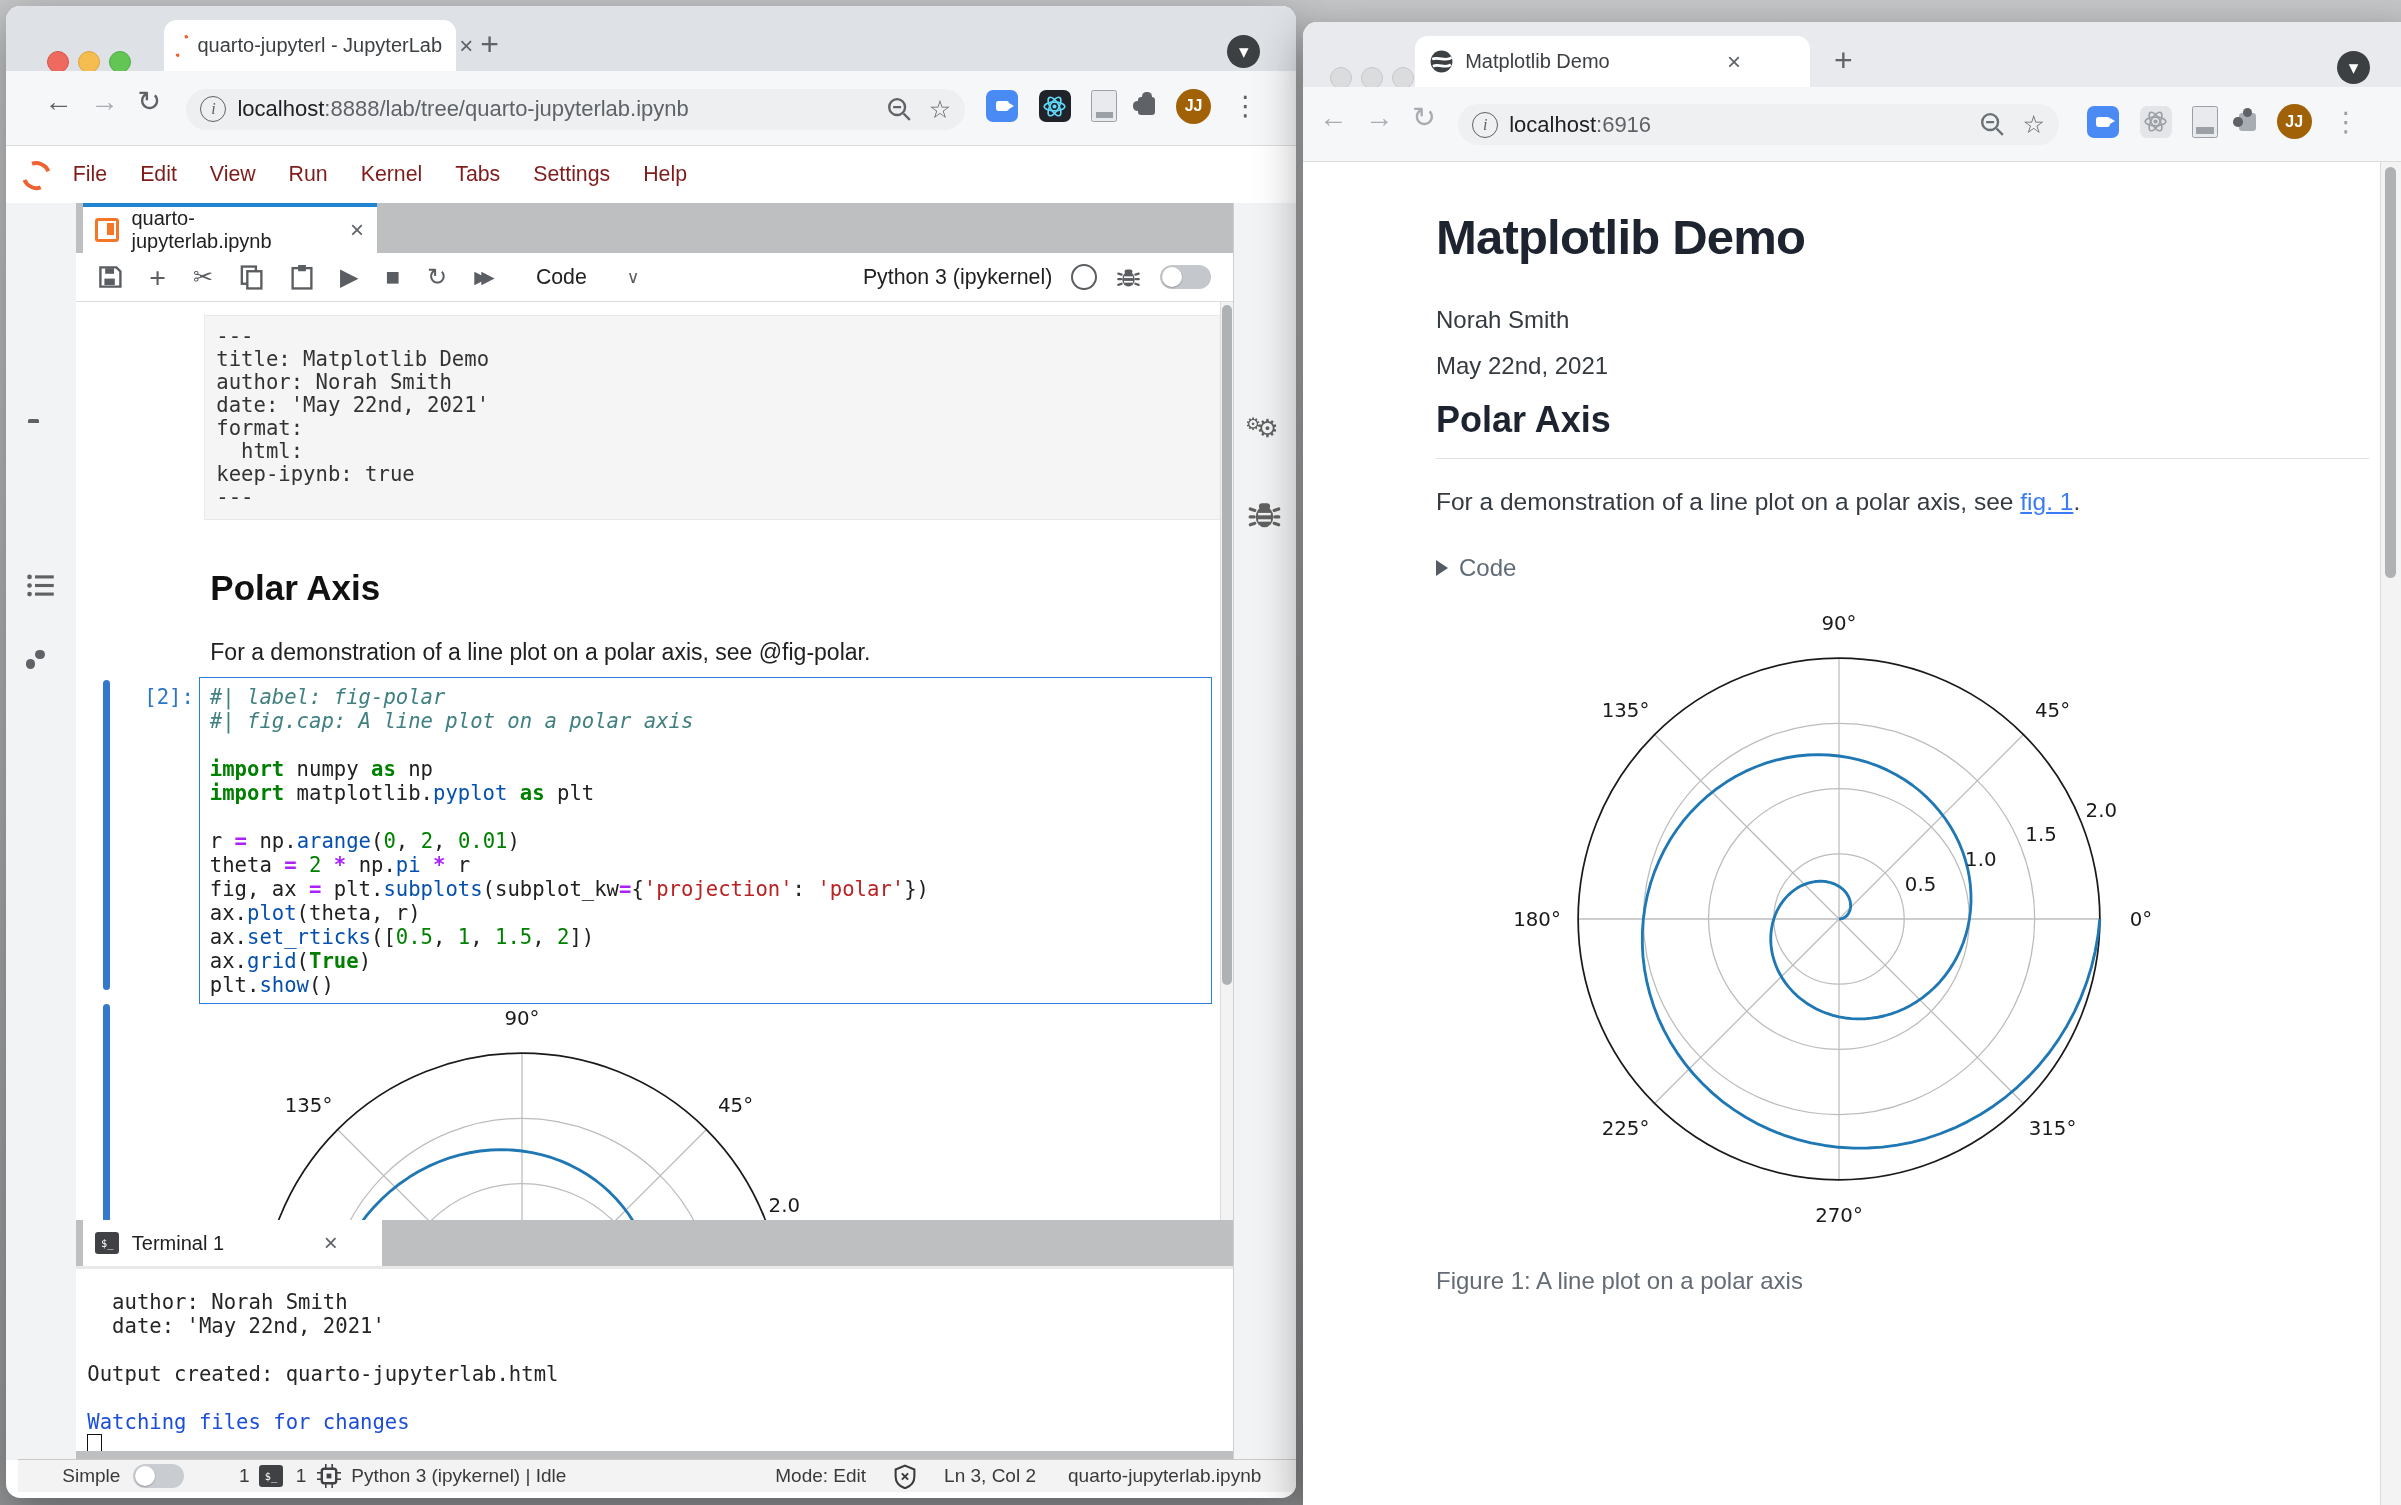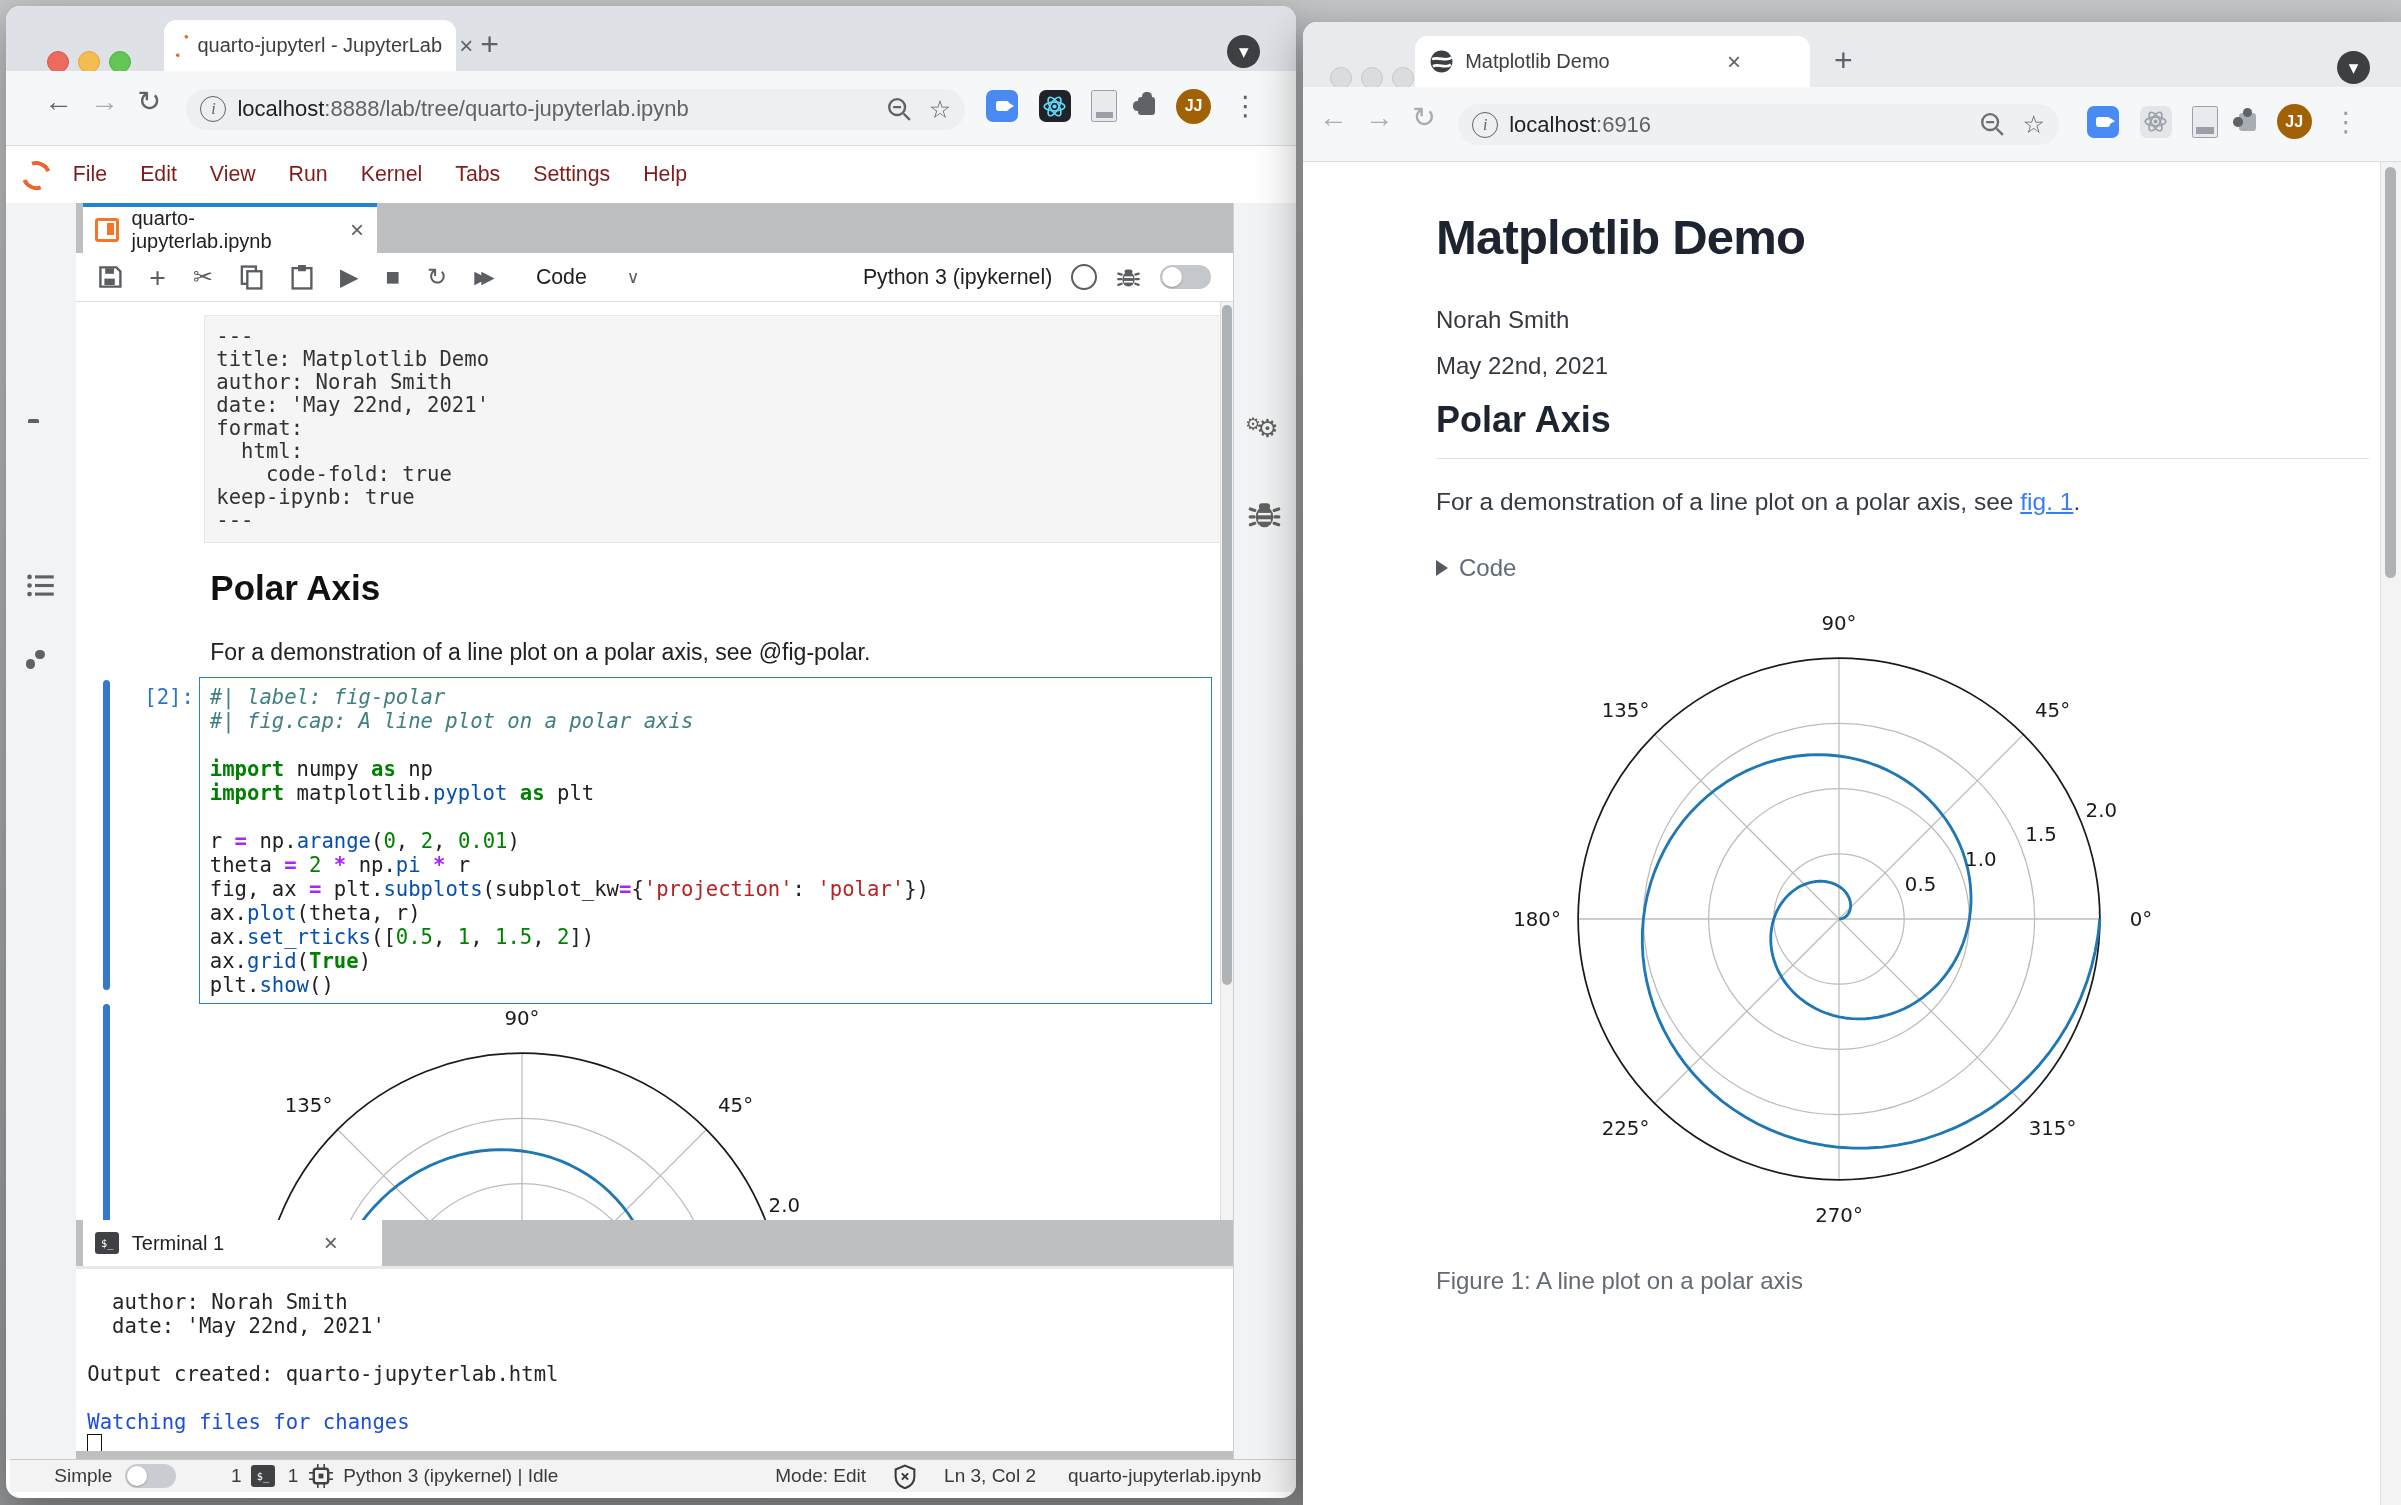--- a/index.html
+++ b/index.html
@@ -56,21 +56,21 @@
   .codeline{font-size:20.6px;line-height:24px;white-space:pre;color:#212121;}
   .tk-kw{color:#008000;font-weight:bold;}
   .tk-cm{color:#408080;font-style:italic;}
   .tk-fn{color:#0550ae;}
   .tk-nm{color:#008000;}
   .tk-st{color:#ba2121;}
   .tk-op{color:#aa22ff;font-weight:bold;}
   .collapser{position:absolute;width:7.1px;border-radius:4px;background:#3578c9;}
   .term-line{font-size:20.6px;line-height:24px;white-space:pre;color:#252525;}
   .term-line.g{color:#1d4ed8;}
-  .statusbar{position:absolute;left:4px;right:0;bottom:6.3px;height:32px;background:#f3f3f4;border-top:0.8px solid #c9c9c9;display:flex;align-items:center;font-size:19px;color:#3a3a3a;}
+  .statusbar{position:absolute;left:12px;right:0;bottom:6.3px;height:32px;background:#f3f3f4;border-top:0.8px solid #c9c9c9;display:flex;align-items:center;font-size:19px;color:#3a3a3a;}
   .toggle{width:51px;height:24px;border-radius:12.6px;background:#c9cdd1;position:relative;flex:0 0 auto;}
   .toggle::after{content:"";position:absolute;left:1.6px;top:1.6px;width:20.6px;height:20.6px;border-radius:50%;background:#fff;box-shadow:0 0.8px 1.6px rgba(0,0,0,.3);}
   .termchip{width:24px;height:22px;background:#3f4144;border-radius:3.2px;color:#fff;font-size:10.3px;display:flex;align-items:center;justify-content:center;font-family:"DejaVu Sans Mono",monospace;}
   
   .foldericon{width:27px;height:19px;background:#616161;border-radius:1.6px;position:relative;}
   .foldericon::before{content:"";position:absolute;top:-4.7px;left:0;width:11px;height:4.7px;background:#616161;border-radius:1.6px 1.6px 0 0;}
   .stopcircle{width:27px;height:27px;border-radius:50%;background:#616161;position:relative;}
   .stopcircle::after{content:"";position:absolute;left:8.7px;top:8.7px;width:9.5px;height:9.5px;background:#f2f3f4;border-radius:1.6px;}
   .gearsym{font-size:27px;color:#616161;line-height:1;font-family:"DejaVu Sans",sans-serif;}
   
@@ -245,21 +245,20 @@
   <div class="abs" style="left:70px;top:296px;width:1157px;height:925px;background:#fff;overflow:hidden;">
 
     <div class="yaml-cell mono" style="left:128px;top:12.6px;width:1001px;padding:9.5px 11px;">
       <div id="yaml-lines">
           <div class="yline">---</div>
           <div class="yline">title: Matplotlib Demo</div>
           <div class="yline">author: Norah Smith</div>
           <div class="yline">date: 'May 22nd, 2021'</div>
           <div class="yline">format:</div>
           <div class="yline">  html:</div>
-          <div class="yline">    code-fold: true</div>
           <div class="yline">keep-ipynb: true</div>
           <div class="yline">---</div>
         </div>
     </div>
 
     <div style="position:absolute;left:134px;top:266px;font-size:35px;font-weight:bold;color:#111;">Polar Axis</div>
     <div style="position:absolute;left:134px;top:337px;font-size:23px;color:#202020;">For a demonstration of a line plot on a polar axis, see @fig-polar.</div>
 
     <span class="collapser" style="left:27px;top:378px;height:310px;"></span>
     <span class="mono" style="position:absolute;left:68px;top:383px;font-size:20.6px;color:#2b76c9;">[2]:</span>

